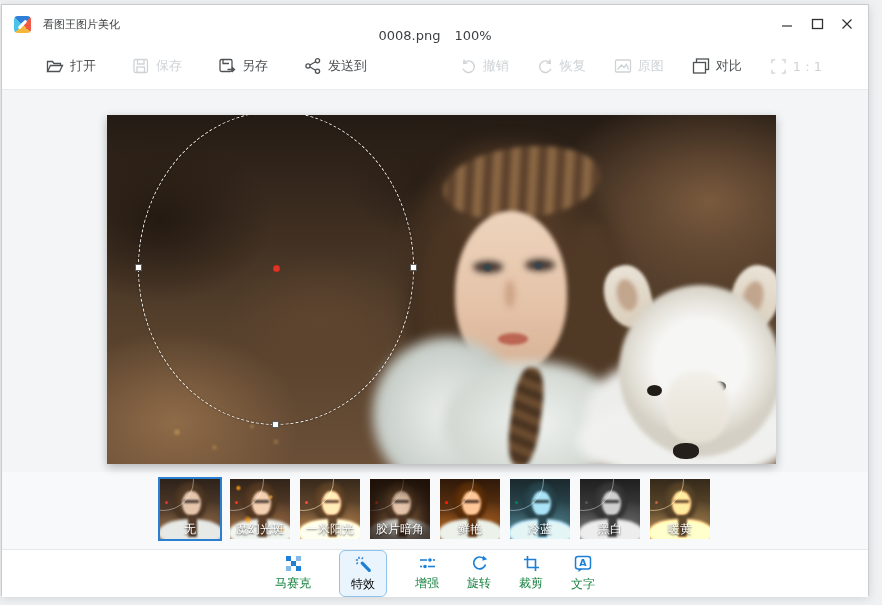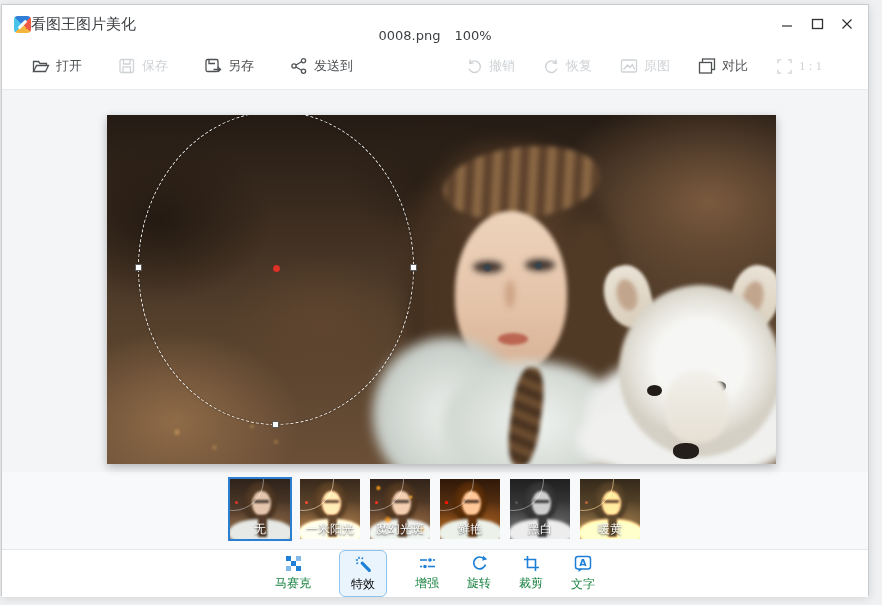--- a/index.html
+++ b/index.html
@@ -7,35 +7,35 @@
               font-family:"DejaVu Sans","Liberation Sans",sans-serif; }
   .window { position:absolute; left:1px; top:4px; width:868px; height:592px;
             background:#fff; border:1px solid #c9ccce; box-shadow:0 2px 10px rgba(0,0,0,.13); }
 
   
   .titlebar { height:38px; display:flex; align-items:center; padding-left:12px; position:relative; }
   .applogo { width:17px; height:17px; border-radius:4px; position:relative; flex:0 0 auto;
              background:conic-gradient(from 45deg,#ef5a47 0 25%,#f5b63c 25% 50%,#49c3ea 50% 75%,#2f7fd8 75% 100%); }
   .applogo span { position:absolute; left:7px; top:3px; width:3px; height:11px; background:#fff;
                   border-radius:2px; transform:rotate(45deg); }
-  .app-title { font-size:15px; color:#3a3d40; margin-left:0; }
+  .app-title { font-size:11px; color:#3a3d40; margin-left:12px; }
   .doc-info { position:absolute; left:50%; top:0; height:38px; transform:translateX(-50%);
               display:flex; align-items:flex-end; gap:14px; font-size:13px; color:#3c3f42; }
   .win-controls { margin-left:auto; display:flex; padding-right:6px; }
   .win-btn { width:30px; height:28px; display:flex; align-items:center; justify-content:center;
              color:#2e3134; cursor:pointer; }
 
   
-  .toolbar { height:47px; display:flex; align-items:center; padding:0 46px 0 30px;
+  .toolbar { height:47px; display:flex; align-items:center; padding:0 46px 0 44px;
              border-bottom:1px solid #e9ebec; }
   .tool-btn { display:flex; align-items:center; gap:6px; font-size:13px; color:#4e5154;
               cursor:pointer; white-space:nowrap; }
   .tb-left { display:flex; gap:36px; }
   .tb-right { margin-left:auto; display:flex; gap:28px; }
-  .tool-btn.disabled { color:#cfd3d6; cursor:default;font-family:Liberation Serif, serif; }
+  .tool-btn.disabled { color:#cfd3d6; cursor:default; }
   .tool-btn svg { flex:0 0 auto; }
 
   
   .workspace { position:relative; height:382px; background:#f4f5f7; }
   .photo { position:absolute; left:105px; top:25px; width:669px; height:349px; overflow:hidden;
            background:#3a2c20; box-shadow:0 3px 9px rgba(0,0,0,.28); cursor:crosshair; }
   .blob { position:absolute; border-radius:50%; }
   .p-bg { position:absolute; inset:0;
     background:
       radial-gradient(200px 140px at 88% 78%, #8a6848 0%, rgba(138,104,72,0) 70%),
@@ -315,59 +315,86 @@
           <div class="m-hair"></div>
           <div class="m-face"></div>
           <div class="m-eyes"></div>
           <div class="m-fur"></div>
           <div class="m-braid"></div>
           <div class="m-arc"></div>
           <div class="m-dot"></div>
         </div>
       <div class="thumb-label">无</div>
     </div>
+    <div class="thumb f-bokeh">
+      <div class="mini">
+          <div class="m-bg"></div>
+          <div class="m-hair"></div>
+          <div class="m-face"></div>
+          <div class="m-eyes"></div>
+          <div class="m-fur"></div>
+          <div class="m-braid"></div>
+          <div class="m-arc"></div>
+          <div class="m-dot"></div>
+          <div class="bokeh-ov"></div>
+        </div>
+      <div class="thumb-label">魔幻光斑</div>
+    </div>
     <div class="thumb f-sunshine">
       <div class="mini">
           <div class="m-bg"></div>
           <div class="m-hair"></div>
           <div class="m-face"></div>
           <div class="m-eyes"></div>
           <div class="m-fur"></div>
           <div class="m-braid"></div>
           <div class="m-arc"></div>
           <div class="m-dot"></div>
         </div>
       <div class="thumb-label">一米阳光</div>
     </div>
-    <div class="thumb f-bokeh">
-      <div class="mini">
-          <div class="m-bg"></div>
-          <div class="m-hair"></div>
-          <div class="m-face"></div>
-          <div class="m-eyes"></div>
-          <div class="m-fur"></div>
-          <div class="m-braid"></div>
-          <div class="m-arc"></div>
-          <div class="m-dot"></div>
-          <div class="bokeh-ov"></div>
-        </div>
-      <div class="thumb-label">魔幻光斑</div>
+    <div class="thumb f-vignette">
+      <div class="mini">
+          <div class="m-bg"></div>
+          <div class="m-hair"></div>
+          <div class="m-face"></div>
+          <div class="m-eyes"></div>
+          <div class="m-fur"></div>
+          <div class="m-braid"></div>
+          <div class="m-arc"></div>
+          <div class="m-dot"></div>
+          <div class="vignette-ov"></div>
+        </div>
+      <div class="thumb-label">胶片暗角</div>
     </div>
     <div class="thumb f-vivid">
       <div class="mini">
           <div class="m-bg"></div>
           <div class="m-hair"></div>
           <div class="m-face"></div>
           <div class="m-eyes"></div>
           <div class="m-fur"></div>
           <div class="m-braid"></div>
           <div class="m-arc"></div>
           <div class="m-dot"></div>
         </div>
       <div class="thumb-label">鲜艳</div>
+    </div>
+    <div class="thumb f-cool">
+      <div class="mini">
+          <div class="m-bg"></div>
+          <div class="m-hair"></div>
+          <div class="m-face"></div>
+          <div class="m-eyes"></div>
+          <div class="m-fur"></div>
+          <div class="m-braid"></div>
+          <div class="m-arc"></div>
+          <div class="m-dot"></div>
+        </div>
+      <div class="thumb-label">冷蓝</div>
     </div>
     <div class="thumb f-bw">
       <div class="mini">
           <div class="m-bg"></div>
           <div class="m-hair"></div>
           <div class="m-face"></div>
           <div class="m-eyes"></div>
           <div class="m-fur"></div>
           <div class="m-braid"></div>
           <div class="m-arc"></div>

